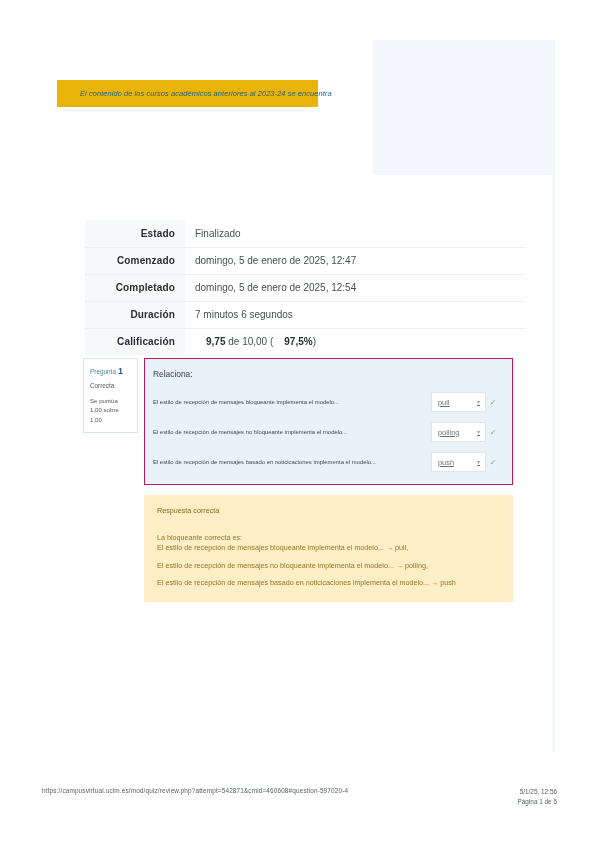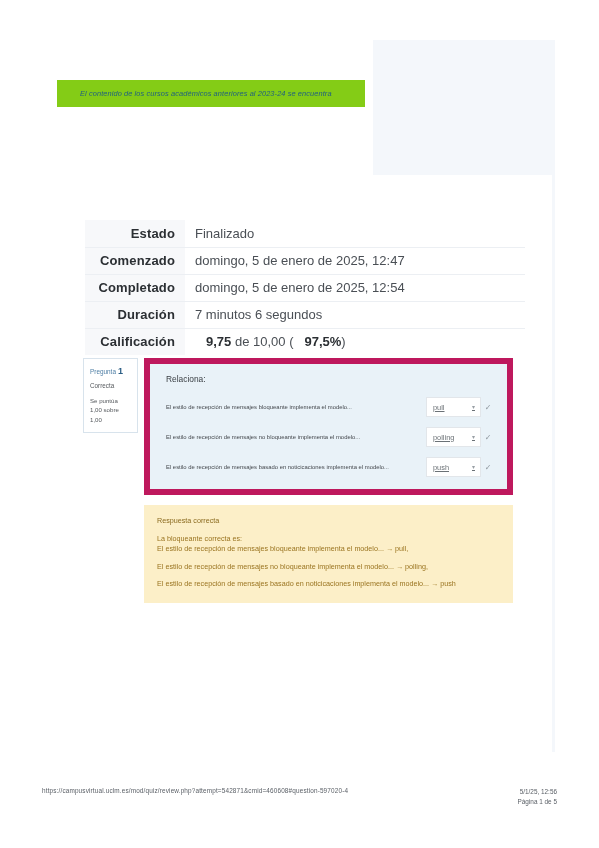--- a/index.html
+++ b/index.html
@@ -34,23 +34,23 @@
     width: 330px;
     height: 135px;
     background: #ffffff;
   }
 
   
   #notice-banner {
     position: absolute;
     left: 14px;
     top: 40px;
-    width: 308px;
+    width: 261px;
     height: 27px;
-    background: #84cc16;
+    background: #eab308;
     display: flex;
     align-items: center;
     box-sizing: border-box;
     padding-left: 23px;
   }
   #notice-banner .notice-text {
     font-size: 7.4px;
     font-style: italic;
     color: #1f5f80;
     letter-spacing: 0.1px;
@@ -71,21 +71,21 @@
   #summary-table {
     position: absolute;
     left: 42px;
     top: 45px;
     width: 440px;
     border-collapse: collapse;
     table-layout: fixed;
   }
   #summary-table tr { height: 27px; }
   #summary-table td {
-    font-size: 13px;
+    font-size: 10px;
     color: #3c4043;
     padding: 0 10px;
     vertical-align: middle;
     border-top: 1px solid #eceff3;
   }
   #summary-table tr:first-child td { border-top: none; }
   #summary-table td.label-cell {
     width: 80px;
     text-align: right;
     font-weight: bold;
@@ -140,23 +140,23 @@
   #question-info .q-grade {
     font-size: 6.1px;
     color: #54585c;
     line-height: 1.55;
   }
 
   
   #question-body {
     flex: 1;
     background: #e9f2f8;
-    border: 6px solid #be185d;
-    box-sizing: border-box;
-    padding: 10px 12px 12px 16px;
+    border: 1px solid #be185d;
+    box-sizing: border-box;
+    padding: 10px 12px 12px 8px;
   }
   #question-prompt {
     font-size: 8.4px;
     color: #3b4045;
     margin-bottom: 13px;
   }
   .match-row {
     display: flex;
     align-items: center;
     margin-bottom: 10px;
@@ -201,21 +201,21 @@
     margin-top: 10px;
     margin-left: 61px;
     width: 369px;
     box-sizing: border-box;
     background: #fcefc8;
     padding: 11px 13px 13px 13px;
   }
   #feedback-title {
     font-size: 7.2px;
     color: #8a6a1f;
-    margin-bottom: 9px;
+    margin-bottom: 18px;
   }
   .feedback-line {
     font-size: 7.2px;
     color: #9a7420;
     line-height: 1.45;
     margin-bottom: 7px;
   }
   .feedback-line:last-child { margin-bottom: 0; }
   .feedback-intro { margin-bottom: 0px; }
 

